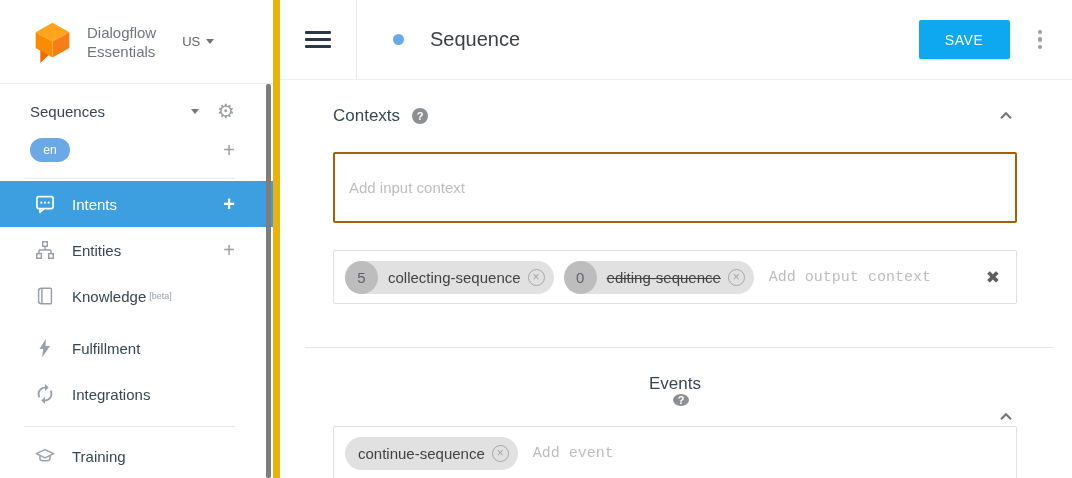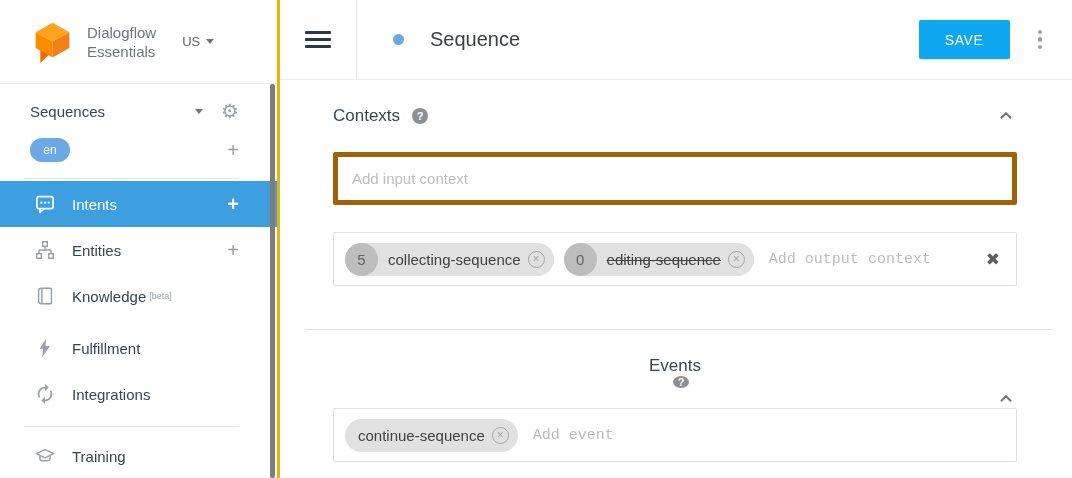--- a/index.html
+++ b/index.html
@@ -2,21 +2,21 @@
 <html style="--accent: #0ea8f1; --selected-item: #3d9fe0; --language-badge: #6aa9e6; --title-dot: #66abe8;"><head>
 <meta charset="utf-8">
 <style>
   * { margin:0; padding:0; box-sizing:border-box; }
   html,body { width:1072px; height:478px; overflow:hidden; background:#fff;
     font-family:"Liberation Sans", sans-serif; }
   .app { display:flex; width:1072px; height:478px; }
 
   
   .sidebar { width:280px; min-width:280px; height:478px; background:#fff;
-    border-right:3px solid #eab308; position:relative; }
+    border-right:7px solid #eab308; position:relative; }
   .scroll-thumb { position:absolute; right:2px; top:84px; width:5px; height:394px;
     background:#7d7d7d; border-radius:2px; }
 
   .logo-row { height:84px; display:flex; align-items:center; padding-left:30px;
     border-bottom:1px solid #ececec; }
   .logo-svg { width:45px; height:45px; flex:none; }
   .logo-text { margin-left:12px; font-size:15px; color:#6e757c; line-height:19px; }
   .region { margin-left:26px; font-size:13px; color:#5f6368; display:flex;
     align-items:center; gap:6px; cursor:pointer; }
   .caret-down { width:0; height:0; border-left:4.5px solid transparent;
@@ -66,21 +66,21 @@
   .kebab div { width:4.4px; height:4.4px; border-radius:50%; background:#9e9e9e; }
 
   .content { padding:0 55px 0 53px; }
   .section-head { display:flex; align-items:center; height:24px; margin-top:24px; }
   .section-title { font-size:17px; color:#37474f; }
   .help-icon { width:16px; height:16px; border-radius:50%; background:#8d9093;
     color:#fff; font-size:11px; font-weight:bold; display:flex; align-items:center;
     justify-content:center; margin-left:12px; cursor:pointer; }
   .collapse { margin-left:auto; cursor:pointer; display:flex; }
 
-  .text-input { margin-top:24px; height:53px; width:100%; border:5px solid #a16207;
+  .text-input { margin-top:24px; height:71px; width:100%; border:2px solid #a16207;
     border-radius:2px; font-size:15px; padding:0 14px; color:#424242; outline:none;
     font-family:"Liberation Sans",sans-serif; }
   .text-input::placeholder { color:#bdbdbd; }
 
   .chip-input { margin-top:27px; height:54px; border:1px solid #e0e0e0;
     border-radius:2px; display:flex; align-items:center; padding:0 16px 0 11px;
     gap:10px; }
   .chip { display:flex; align-items:center; background:#e1e1e1; border-radius:17px;
     height:33px; padding-right:9px; color:#424242; font-size:15px; flex:none; }
   .chip.no-count { padding-left:13px; }

